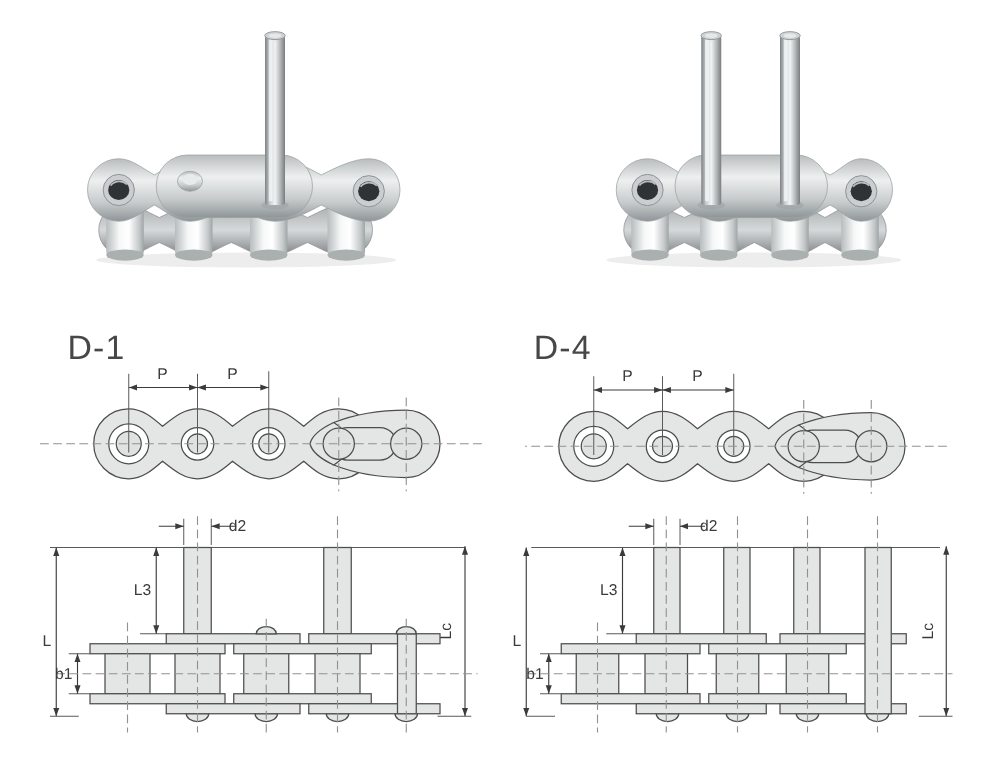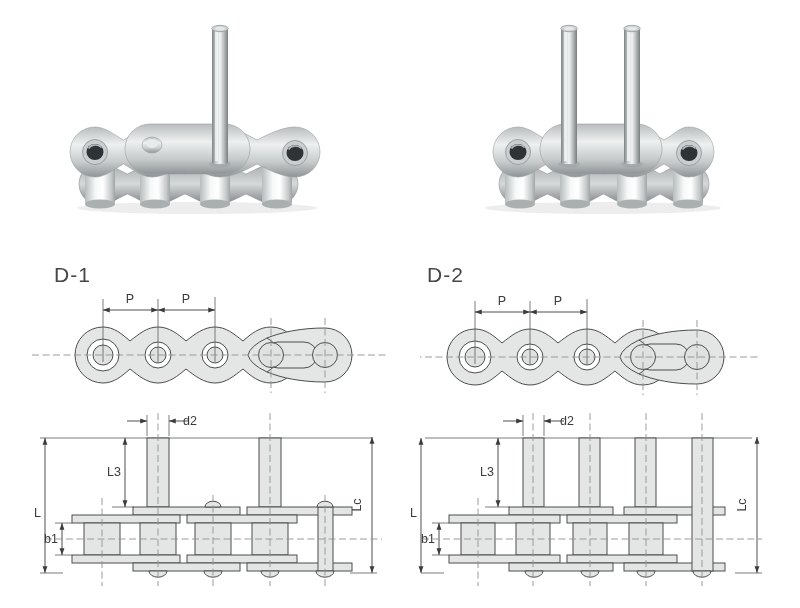--- a/index.html
+++ b/index.html
@@ -1,19 +1,19 @@
 <!DOCTYPE html>
 <html><head>
 <meta charset="utf-8">
 <style>
   html,body{margin:0;padding:0;background:#ffffff;}
   .stage{position:relative;width:800px;height:608px;background:#ffffff;overflow:hidden;
          font-family:"Liberation Sans",sans-serif;}
   .abs{position:absolute;}
-  .dlabel{font-size:21px;color:#474747;letter-spacing:1px;}
+  .dlabel{font-size:27px;color:#474747;letter-spacing:1px;}
   
   .df  {fill:#e4e6e5;stroke:#4d4d4d;stroke-width:1;}
   .dfw {fill:#ffffff;stroke:#4d4d4d;stroke-width:1;}
   .dfi {fill:#dfe2e1;stroke:#4d4d4d;stroke-width:1;}
   .ln  {stroke:#4d4d4d;stroke-width:1;fill:none;}
   .dim {stroke:#3b3b3b;stroke-width:0.9;fill:none;}
   .thin{stroke:#5a5a5a;stroke-width:0.8;fill:none;}
   .dash{stroke:#919191;stroke-width:0.9;fill:none;stroke-dasharray:7 3.5;}
   .dtext{font:12.5px "Liberation Sans",sans-serif;fill:#3b3b3b;}
   svg{display:block;}
@@ -214,21 +214,21 @@
     <g>
       <ellipse cx="177" cy="152" rx="11" ry="3.5" fill="#9aa0a2" opacity="0.55"></ellipse>
       <rect x="169" y="16" width="16" height="136" rx="2.5" fill="url(#gPin)"></rect>
       <rect x="172" y="19" width="3" height="130" fill="#fafcfc" opacity="0.7"></rect>
       <ellipse cx="177" cy="16.5" rx="8.2" ry="3.2" fill="#cfd3d4" stroke="#8d9294" stroke-width="0.7"></ellipse>
       <ellipse cx="177" cy="16.5" rx="5" ry="1.8" fill="#e6e9e9"></ellipse>
     </g>
   </svg>
 
   <div class="abs dlabel" style="left:54px;top:263px">D-1</div>
-  <div class="abs dlabel" style="left:427px;top:263px">D-2</div>
+  <div class="abs dlabel" style="left:427px;top:263px">D-4</div>
 
   <svg class="abs" style="left:20px;top:285px" width="380" height="120" viewBox="0 0 380 120">
     <use href="#svgrp"></use>
     <text x="110" y="18" text-anchor="middle" class="dtext">P</text>
     <text x="166" y="18" text-anchor="middle" class="dtext">P</text>
   </svg>
 
   <svg class="abs" style="left:420px;top:285px" width="375" height="120" viewBox="0 0 375 120">
     <use href="#svgrp" transform="translate(-28,2)"></use>
     <text x="82" y="20" text-anchor="middle" class="dtext">P</text>

